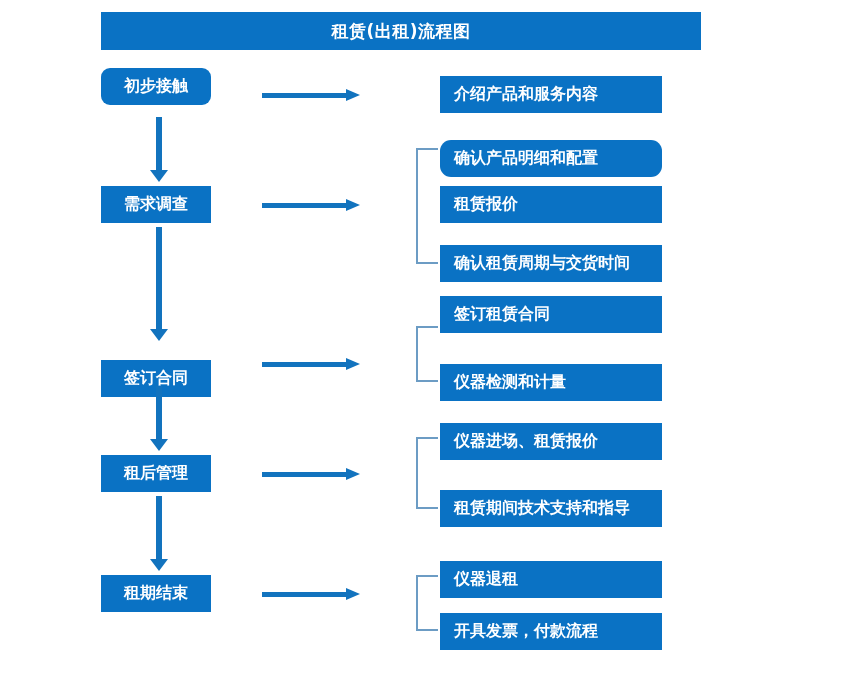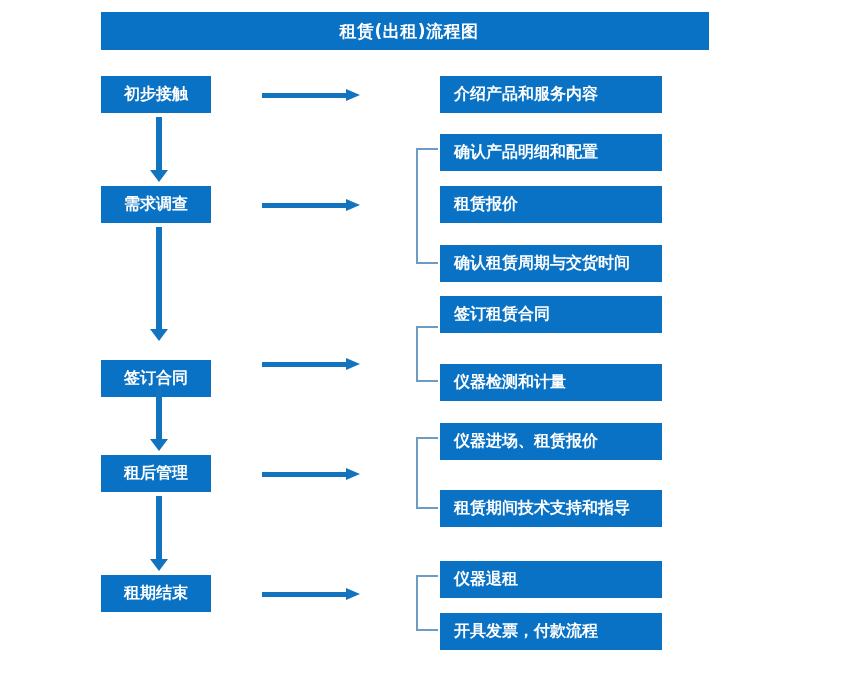--- a/index.html
+++ b/index.html
@@ -24,21 +24,20 @@
     width: 600px;
     height: 38px;
     background: #0a72c4;
     color: #ffffff;
     display: flex;
     align-items: center;
     justify-content: center;
     font-size: 17px;
     font-weight: 700;
     letter-spacing: 0.5px;
-    padding-left: 8px;
   }
 
   
   .stage-box {
     position: absolute;
     left: 101px;
     width: 110px;
     height: 37px;
     background: #0a72c4;
     color: #ffffff;
@@ -127,21 +126,21 @@
   }
 </style>
 </head>
 <body>
 
 <div id="canvas">
 
   <div class="title-bar">租赁(出租)流程图</div>
 
   <div>
-    <div class="stage-box" style="top: 76px;">初步接触</div>
+    <div class="stage-box" style="top: 68px; border-radius: 9px;">初步接触</div>
     <div class="stage-box" style="top: 186px;">需求调查</div>
     <div class="stage-box" style="top: 360px;">签订合同</div>
     <div class="stage-box" style="top: 455px;">租后管理</div>
     <div class="stage-box" style="top: 575px;">租期结束</div>
   </div>
 
   <div>
     <div class="v-arrow" style="top: 117px; height: 65px;">
       <div class="shaft" style="height: 53px;"></div>
       <div class="head" style="top: 53px;"></div>
@@ -185,21 +184,21 @@
 
   <div>
     <div class="bracket" style="top: 148px; height: 116px;"></div>
     <div class="bracket" style="top: 326px; height: 56px;"></div>
     <div class="bracket" style="top: 437px; height: 72px;"></div>
     <div class="bracket" style="top: 575px; height: 56px;"></div>
   </div>
 
   <div>
     <div class="detail-box" style="top: 76px;">介绍产品和服务内容</div>
-    <div class="detail-box" style="top: 134px;">确认产品明细和配置</div>
+    <div class="detail-box" style="top: 140px; border-radius: 11px;">确认产品明细和配置</div>
     <div class="detail-box" style="top: 186px;">租赁报价</div>
     <div class="detail-box" style="top: 245px;">确认租赁周期与交货时间</div>
     <div class="detail-box" style="top: 296px;">签订租赁合同</div>
     <div class="detail-box" style="top: 364px;">仪器检测和计量</div>
     <div class="detail-box" style="top: 423px;">仪器进场、租赁报价</div>
     <div class="detail-box" style="top: 490px;">租赁期间技术支持和指导</div>
     <div class="detail-box" style="top: 561px;">仪器退租</div>
     <div class="detail-box" style="top: 613px;">开具发票，付款流程</div>
   </div>
 

